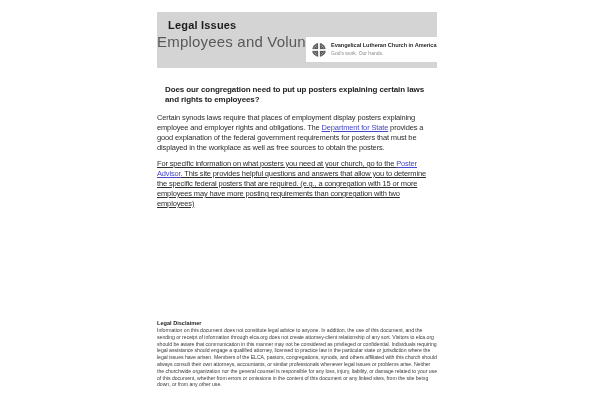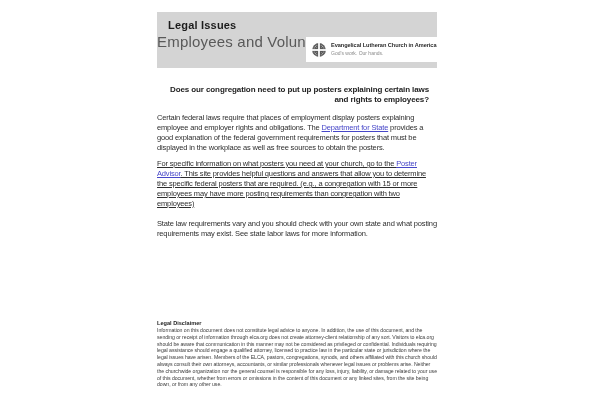--- a/index.html
+++ b/index.html
@@ -23,21 +23,21 @@
     display:flex;align-items:center;box-sizing:border-box;padding-left:5px;
   }
   .emblem{width:16px;height:16px;flex:0 0 16px;margin-right:4px;}
   .logo-text{display:flex;flex-direction:column;line-height:1.25;}
   .logo-name{font-size:5.6px;font-weight:bold;color:#2a2a2a;white-space:nowrap;letter-spacing:-0.05px;}
   .logo-tagline{font-size:5px;color:#8a8a8a;white-space:nowrap;margin-top:1px;}
 
   
   .q-heading{
     margin-top:17px;padding:0 8px;
-    font-size:8px;font-weight:bold;text-align:right;line-height:10px;color:#222222;
+    font-size:8px;font-weight:bold;text-align:left;line-height:10px;color:#222222;
     letter-spacing:-0.1px;
   }
 
   
   .para{
     font-size:7.5px;line-height:10px;color:#2e2e2e;letter-spacing:-0.15px;
   }
   .para.p1{margin-top:8px;}
   .para.p2{margin-top:6px;text-decoration:underline;}
   .para.p3{margin-top:10px;}
@@ -83,24 +83,23 @@
       </svg>
       <div class="logo-text">
         <span class="logo-name">Evangelical Lutheran Church in America</span>
         <span class="logo-tagline">God's work. Our hands.</span>
       </div>
     </div>
   </div>
 
   <div class="q-heading">Does our congregation need to put up posters explaining certain laws and rights to employees?</div>
 
-  <div class="para p1"><span>Certain federal laws require that places of employment display posters explaining employee and employer rights and obligations. The </span><a class="link">Department for State</a><span> provides a good explanation of the federal government requirements for posters that must be displayed in the workplace as well as free sources to obtain the posters.</span></div>
+  <div class="para p1"><span>Certain synods laws require that places of employment display posters explaining employee and employer rights and obligations. The </span><a class="link">Department for State</a><span> provides a good explanation of the federal government requirements for posters that must be displayed in the workplace as well as free sources to obtain the posters.</span></div>
 
   <div class="para p2"><span>For specific information on what posters you need at your church, go to the </span><a class="link">Poster Advisor</a><span>. This site provides helpful questions and answers that allow you to determine the specific federal posters that are required. (e.g., a congregation with 15 or more employees may have more posting requirements than congregation with two employees)</span></div>
 
-  <div class="para p3">State law requirements vary and you should check with your own state and what posting requirements may exist. See state labor laws for more information.</div>
 
   <div class="disclaimer">
     <div class="disclaimer-heading">Legal Disclaimer</div>
     <div class="disclaimer-body">Information on this document does not constitute legal advice to anyone. In addition, the use of this document, and the sending or receipt of information through elca.org does not create attorney-client relationship of any sort. Visitors to elca.org should be aware that communication in this manner may not be considered as privileged or confidential. Individuals requiring legal assistance should engage a qualified attorney, licensed to practice law in the particular state or jurisdiction where the legal issues have arisen. Members of the ELCA, pastors, congregations, synods, and others affiliated with this church should always consult their own attorneys, accountants, or similar professionals whenever legal issues or problems arise. Neither the churchwide organization nor the general counsel is responsible for any loss, injury, liability, or damage related to your use of this document, whether from errors or omissions in the content of this document or any linked sites, from the site being down, or from any other use.</div>
   </div>
 
 </div>
 
 </body></html>

